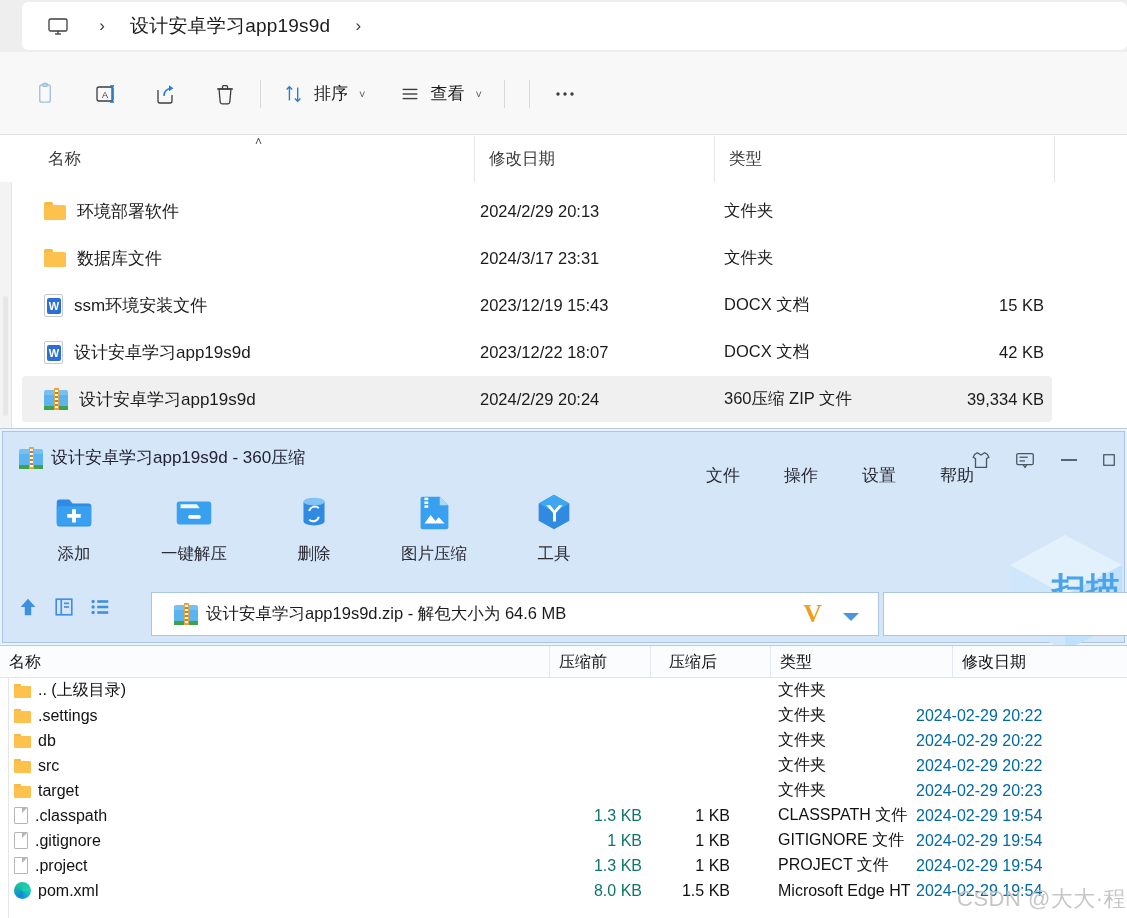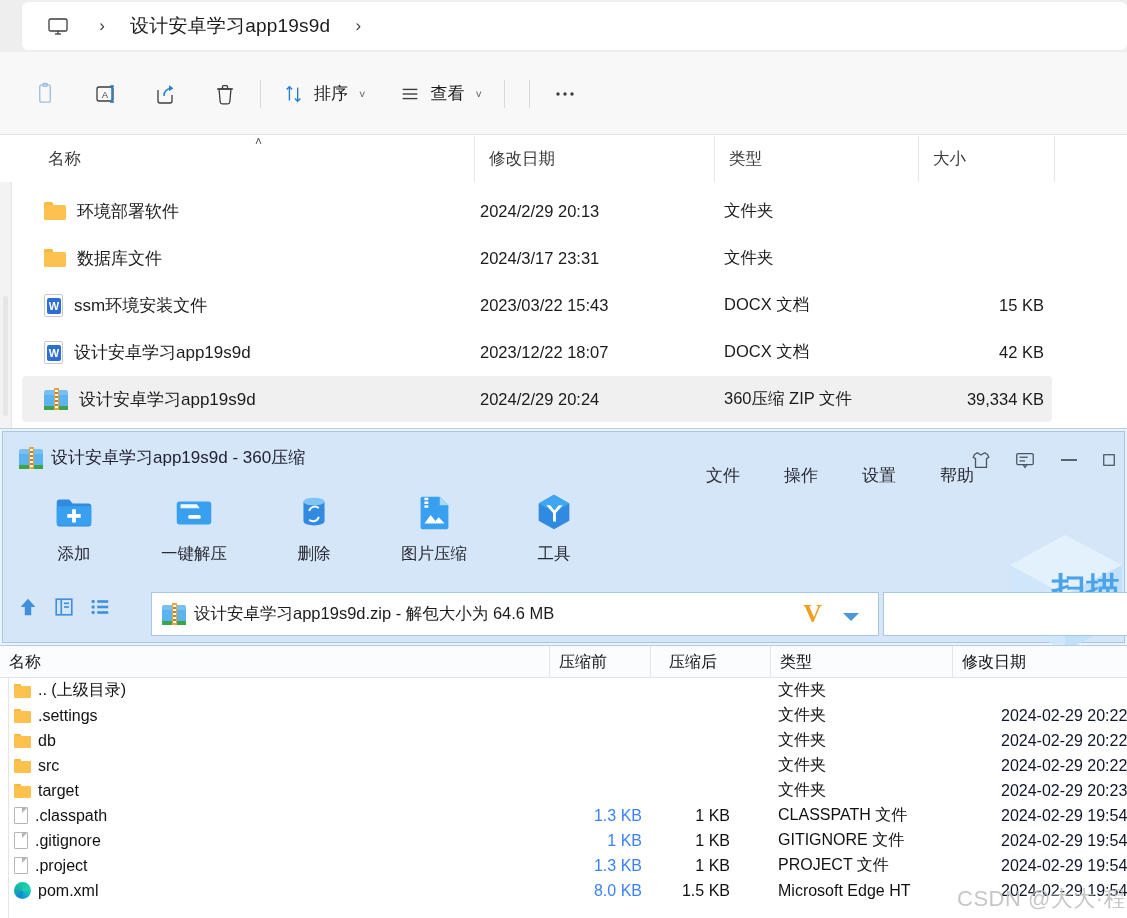--- a/index.html
+++ b/index.html
@@ -95,48 +95,48 @@
   .zw-toolbar { position:absolute; left:0; top:55px; width:1121px; height:100px; }
   .zw-tools { position:absolute; left:40px; top:2px; display:flex; gap:58px; }
   .zw-tool { width:62px; display:flex; flex-direction:column; align-items:center; gap:8px; }
   .zw-tool .tlbl { font-size:16.5px; color:#2b2b33; white-space:nowrap; }
   .zw-scan { position:absolute; right:-6px; top:42px; width:120px; height:125px; }
 
   .zw-addrbar { position:absolute; left:0; top:155px; width:1121px; height:56px; }
   .zw-addr-icons { position:absolute; left:14px; top:8px; display:flex; align-items:center; gap:14px; }
   .zw-addr-box { position:absolute; left:148px; top:5px; width:728px; height:44px; background:#fff;
       border:1px solid #a9c6e6; display:flex; align-items:center; }
-  .zw-addr-text { margin-left:10px; display:flex; align-items:center; gap:8px; font-size:16.5px; color:#1b1b1b;
+  .zw-addr-text { margin-left:22px; display:flex; align-items:center; gap:8px; font-size:16.5px; color:#1b1b1b;
       white-space:nowrap; }
   .zw-addr-v { position:absolute; right:56px; top:6px; font-size:26px; color:#f0a020; font-weight:bold;
       font-family:"Liberation Serif",serif; }
   .zw-addr-dd { position:absolute; right:18px; top:16px; }
   .zw-addr-box2 { position:absolute; left:880px; top:5px; width:247px; height:44px; background:#fff;
       border:1px solid #a9c6e6; border-right:none; }
 
   
   .zw-list { position:absolute; left:0; top:216px; width:1127px; height:274px; background:#ffffff;
      border-top:1px solid #b8cde4; }
   .zw-list-hdr { position:absolute; left:0; top:0; width:1127px; height:32px; background:#fbfcfe;
       border-bottom:1px solid #dfe6ee; }
   .zw-list-hdr .c { position:absolute; top:0; height:32px; display:flex; align-items:center;
       font-size:16px; color:#111; border-left:1px solid #e2e8ef; padding-left:9px; }
   .zw-list-hdr .c.first { border-left:none; }
   .zw-rows { position:absolute; left:0; top:32px; width:992px; }
   .zw-row { position:relative; height:25px; }
   .zw-row .n { position:absolute; left:14px; top:0; height:25px; display:flex; align-items:center; gap:7px;
       font-size:16px; color:#111; white-space:nowrap; }
   .zw-row .pre { position:absolute; left:549px; width:93px; top:0; height:25px; display:flex; align-items:center;
-      justify-content:flex-end; font-size:16px; color:#3b82f6; }
+      justify-content:flex-end; font-size:16px; color:#0f766e; }
   .zw-row .post { position:absolute; left:650px; width:80px; top:0; height:25px; display:flex; align-items:center;
       justify-content:flex-end; font-size:16px; color:#111; }
   .zw-row .ty { position:absolute; left:778px; top:0; height:25px; display:flex; align-items:center;
       font-size:16px; color:#111; white-space:nowrap; }
-  .zw-row .dt { position:absolute; left:1001px; top:0; height:25px; display:flex; align-items:center;
-      font-size:16px; color:#0f172a; white-space:nowrap; }
+  .zw-row .dt { position:absolute; left:916px; top:0; height:25px; display:flex; align-items:center;
+      font-size:16px; color:#0369a1; white-space:nowrap; }
   .zw-list-leftedge { position:absolute; left:0; top:32px; width:9px; height:242px; background:#fff;
      border-right:1px solid #e6e6e6; }
 
   .sm-folder { width:17px; height:14px; position:relative; flex:0 0 auto; }
   .sm-folder .t { position:absolute; left:0; top:0; width:7px; height:3px; background:#f7ba3e; border-radius:1px 1px 0 0;}
   .sm-folder .b { position:absolute; left:0; top:2px; width:17px; height:12px; background:#fcc24d; border-radius:1px;}
   .sm-file { width:14px; height:17px; background:#fff; border:1px solid #b5b5b5; border-radius:1px; flex:0 0 auto;
       position:relative; }
   .sm-file::after{ content:""; position:absolute; right:0; top:0; border-width:0 0 5px 5px; border-style:solid;
       border-color:transparent transparent #fff #b5b5b5; }
@@ -251,21 +251,20 @@
     </div>
 
     <div class="exp-leftedge">
       <div class="exp-scroll-nub"></div>
     </div>
 
     <div class="exp-colhdr">
       <div class="cell" style="left:34px;width:440px;border-left:none;">名称</div>
       <div class="cell" style="left:474px;width:240px;">修改日期</div>
       <div class="cell" style="left:714px;width:204px;">类型</div>
-      <div class="cell" style="left:918px;width:136px;">大小</div>
       <div class="cell" style="left:1054px;width:73px;"></div>
     </div>
     <div class="sort-caret">˄</div>
 
     <div class="exp-rows">
 
       <div class="exp-row" style="top:6px;">
         <div class="name">
           <span class="folder-ic ic">
               <i class="tab"></i>
@@ -289,21 +288,21 @@
         <div class="date">2024/3/17 23:31</div>
         <div class="type">文件夹</div>
         <div class="size"></div>
       </div>
 
       <div class="exp-row" style="top:100px;">
         <div class="name">
           <span class="docx-ic ic"></span>
           <span>ssm环境安装文件</span>
         </div>
-        <div class="date">2023/03/22 15:43</div>
+        <div class="date">2023/12/19 15:43</div>
         <div class="type">DOCX 文档</div>
         <div class="size">15 KB</div>
       </div>
 
       <div class="exp-row" style="top:147px;">
         <div class="name">
           <span class="docx-ic ic"></span>
           <span>设计安卓学习app19s9d</span>
         </div>
         <div class="date">2023/12/22 18:07</div>

